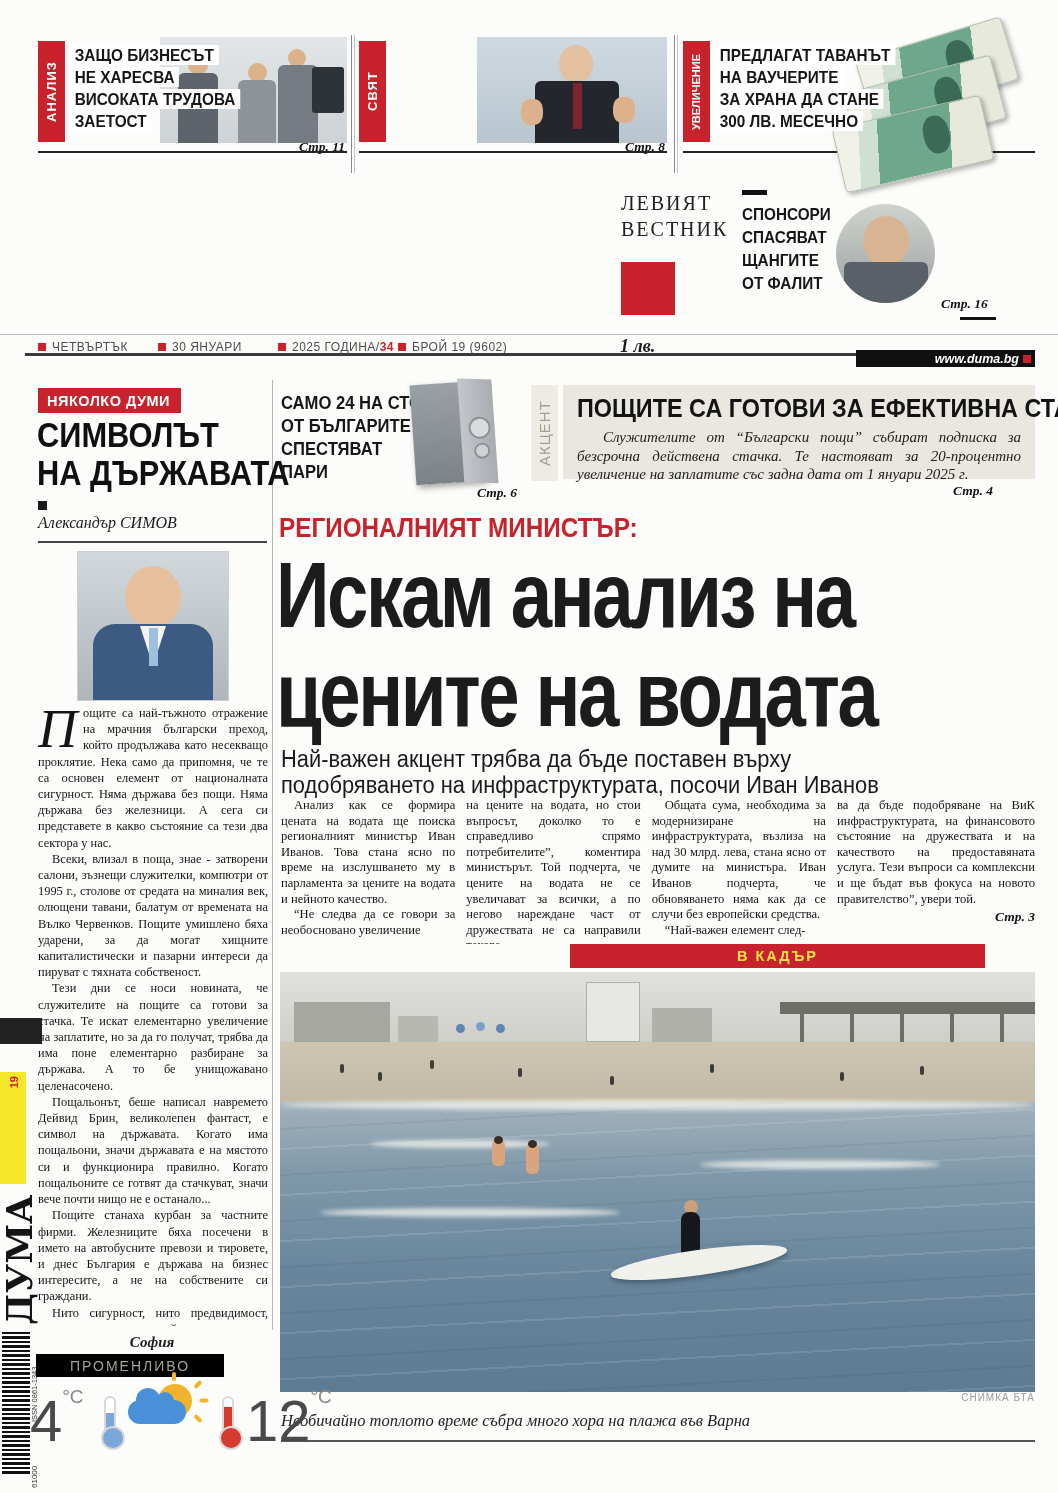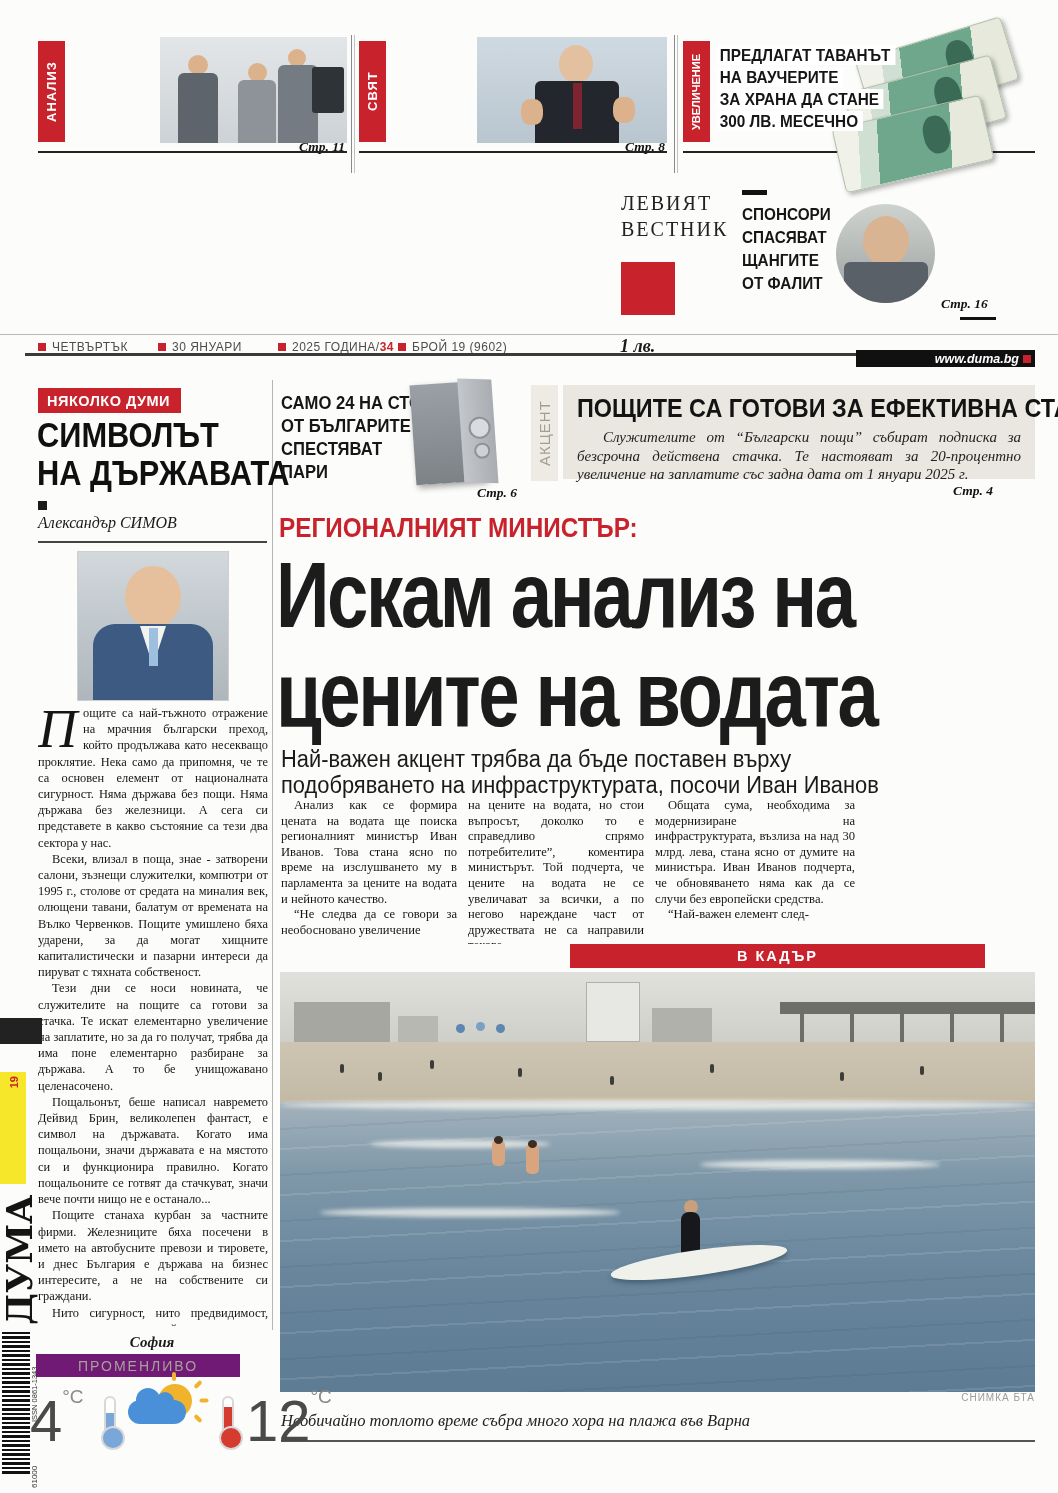--- a/index.html
+++ b/index.html
@@ -121,21 +121,21 @@
              display:flex; gap:11px; }
   .ms-col { width:176px; font-size:12.6px; line-height:15.6px; text-align:justify; color:#151515; }
   .ms-col:last-child { width:200px; }
   .ms-col p { text-indent:13px; }
   .ms-col p.cont { text-indent:0; }
   .ms-page { text-align:right; margin-top:2px; }
 
   
   .kadar-bar { position:absolute; left:570px; top:944px; width:415px; height:24px; background:#c8232c;
                display:flex; align-items:center; justify-content:center; }
-  .kadar-bar span { font:bold 14.5px "Liberation Sans", sans-serif; color:#ffffff; letter-spacing:2px; }
+  .kadar-bar span { font:bold 14.5px "Liberation Sans", sans-serif; color:#fde047; letter-spacing:2px; }
   .photo { position:absolute; left:280px; top:972px; width:755px; height:420px; overflow:hidden;
            background:#7b95a7; }
   .ph-sky { position:absolute; left:0; top:0; width:755px; height:70px;
             background:linear-gradient(#e0e0dc,#cfcfca); }
   .ph-sand { position:absolute; left:0; top:70px; width:755px; height:60px;
              background:linear-gradient(#cdc4b2,#c3baa6); }
   .ph-sea { position:absolute; left:0; top:130px; width:755px; height:290px;
             background:linear-gradient(#a3b2bc 0%, #7e98a9 25%, #68859c 60%, #5d7b93 100%); }
   .ph-waves { position:absolute; left:0; top:130px; width:755px; height:290px; opacity:.5;
               background:repeating-linear-gradient(177deg, rgba(255,255,255,.22) 0 2px,
@@ -168,21 +168,21 @@
   .barcode { position:absolute; left:2px; top:1332px; width:28px; height:142px;
              background:repeating-linear-gradient(180deg,#111 0 2px,#fff 2px 4px,#111 4px 7px,#fff 7px 9px); }
   .issn { position:absolute; left:30px; top:1332px; writing-mode:vertical-rl; transform:rotate(180deg);
           font:7.5px "Liberation Sans", sans-serif; color:#333; height:90px; }
   .bc-digits { position:absolute; left:30px; top:1428px; writing-mode:vertical-rl; transform:rotate(180deg);
                font:8px "Liberation Sans", sans-serif; color:#333; height:60px; }
 
   
   .wx-city { position:absolute; left:38px; top:1334px; width:228px; text-align:center;
              font:bold italic 15px "Liberation Serif", serif; }
-  .wx-cond { position:absolute; left:36px; top:1354px; width:204px; height:23px; background:#701a75;
+  .wx-cond { position:absolute; left:36px; top:1354px; width:188px; height:23px; background:#000000;
              display:flex; align-items:center; justify-content:center;
              font:14px "Liberation Sans", sans-serif; color:#a5a19a; letter-spacing:2px; }
   .wx-temp { position:absolute; font-family:"Liberation Sans", sans-serif; font-weight:200; color:#4a4a4a; }
   .wx-temp .deg { font-size:19px; vertical-align:38px; color:#8a8a8a; font-weight:300; }
   .thermo { position:absolute; width:12px; height:42px; border:2px solid #d8d8d8; border-radius:7px;
             background:#fff; }
   .thermo::after { content:""; position:absolute; left:-5px; bottom:-14px; width:20px; height:20px;
                    border-radius:50%; }
   .thermo.cold { background:linear-gradient(#fff 40%, #7aa7d9 40%); }
   .thermo.cold::after { background:#7aa7d9; border:2px solid #d8d8d8; }
@@ -207,20 +207,26 @@
       <div class="person-body" style="left:18px; top:36px; width:40px; height:70px; background:#5d646b;"></div>
       <div class="person-head" style="left:88px; top:26px; width:19px; height:19px;"></div>
       <div class="person-body" style="left:78px; top:43px; width:38px; height:63px; background:#8d9399;"></div>
       <div class="person-head" style="left:128px; top:12px; width:18px; height:18px;"></div>
       <div class="person-body" style="left:118px; top:28px; width:40px; height:78px; background:#747b82;"></div>
       <div class="abs" style="left:152px; top:30px; width:32px; height:46px; background:#2e3338; border-radius:3px;"></div>
     </div>
     <div class="teaser-tag">
       <span class="vert-tag">АНАЛИЗ</span>
     </div>
+    <div class="teaser-title">
+      <div><span class="wbg">ЗАЩО БИЗНЕСЪТ</span></div>
+      <div><span class="wbg">НЕ ХАРЕСВА</span></div>
+      <div><span class="wbg">ВИСОКАТА ТРУДОВА</span></div>
+      <div><span class="wbg">ЗАЕТОСТ</span></div>
+    </div>
     <div class="teaser-rule"></div>
     <div class="page-ref teaser-page">Стр. 11</div>
   </div>
 
   <div class="vsep" style="left:351px;"></div>
 
   <div class="teaser" style="left:359px; top:35px; width:308px;">
     <div class="teaser-photo art art-putin" style="left:118px; width:190px;">
       <div class="person-head" style="left:82px; top:8px; width:34px; height:38px; background:#e3c0a0;"></div>
       <div class="person-body" style="left:58px; top:44px; width:84px; height:62px; background:#23262c;"></div>
@@ -354,20 +360,24 @@
     <div class="ms-col">
       <p>Анализ как се формира цената на водата ще поиска регионалният министър Иван Иванов. Това стана ясно по време на изслушването му в парламента за цените на водата и нейното качество.</p>
       <p>“Не следва да се говори за необосновано увеличение</p>
     </div>
     <div class="ms-col">
       <p class="cont">на цените на водата, но стои въпросът, доколко то е справедливо спрямо потребителите”, коментира министърът. Той подчерта, че цените на водата не се увеличават за всички, а по негово нареждане част от дружествата не са направили такова.</p>
     </div>
     <div class="ms-col">
       <p>Общата сума, необходима за модернизиране на инфраструктурата, възлиза на над 30 млрд. лева, стана ясно от думите на министъра. Иван Иванов подчерта, че обновяването няма как да се случи без европейски средства.</p>
       <p>“Най-важен елемент след-</p>
+    </div>
+    <div class="ms-col">
+      <p class="cont">ва да бъде подобряване на ВиК инфраструктурата, на финансовото състояние на дружествата и на качеството на предоставяната услуга. Тези въпроси са комплексни и ще бъдат във фокуса на новото правителство”, увери той.</p>
+      <p class="page-ref ms-page">Стр. 3</p>
     </div>
   </div>
 
   <div class="kadar-bar">
     <span>В КАДЪР</span>
   </div>
   <div class="photo">
     <div class="ph-sky"></div>
     <div class="bldg" style="left:14px; top:30px; width:96px; height:40px;"></div>
     <div class="bldg" style="left:118px; top:44px; width:40px; height:26px; background:#b8b8b2;"></div>

